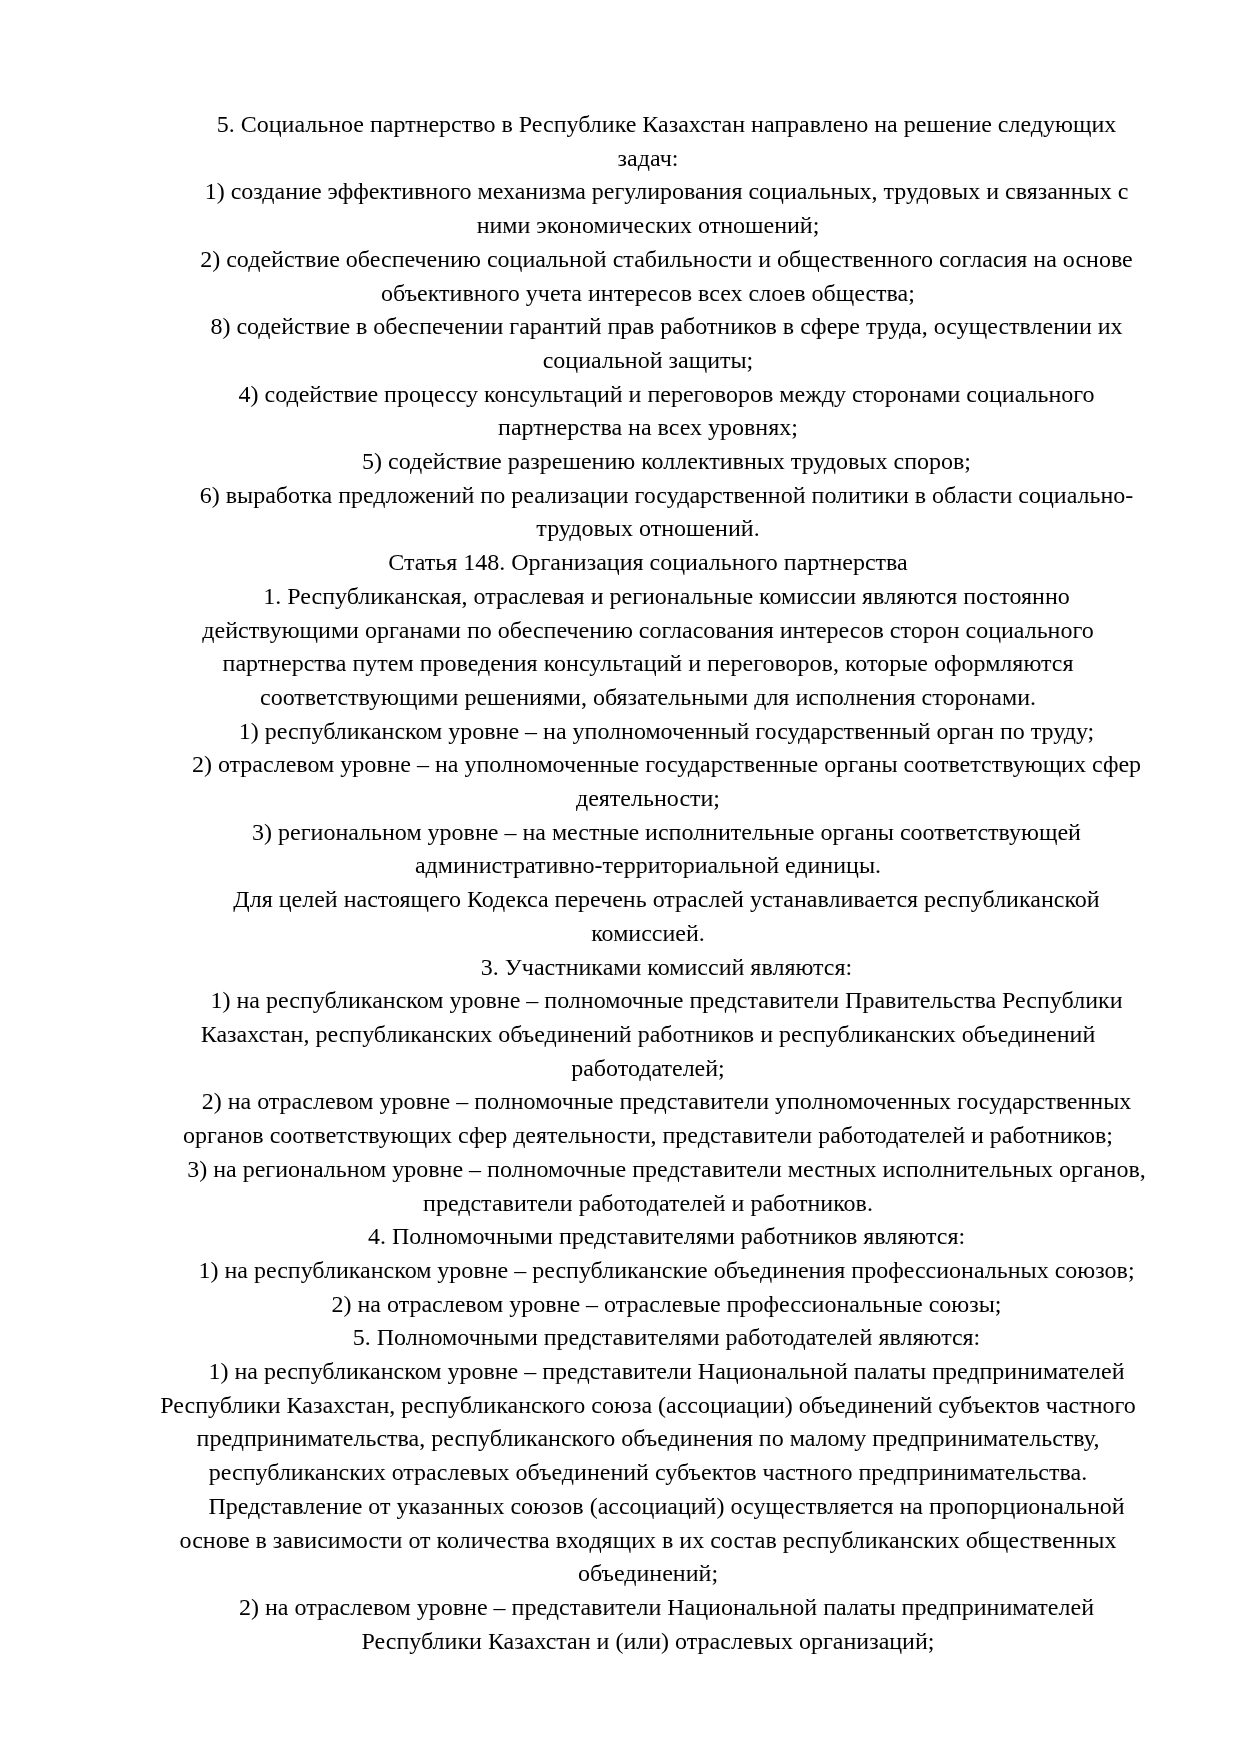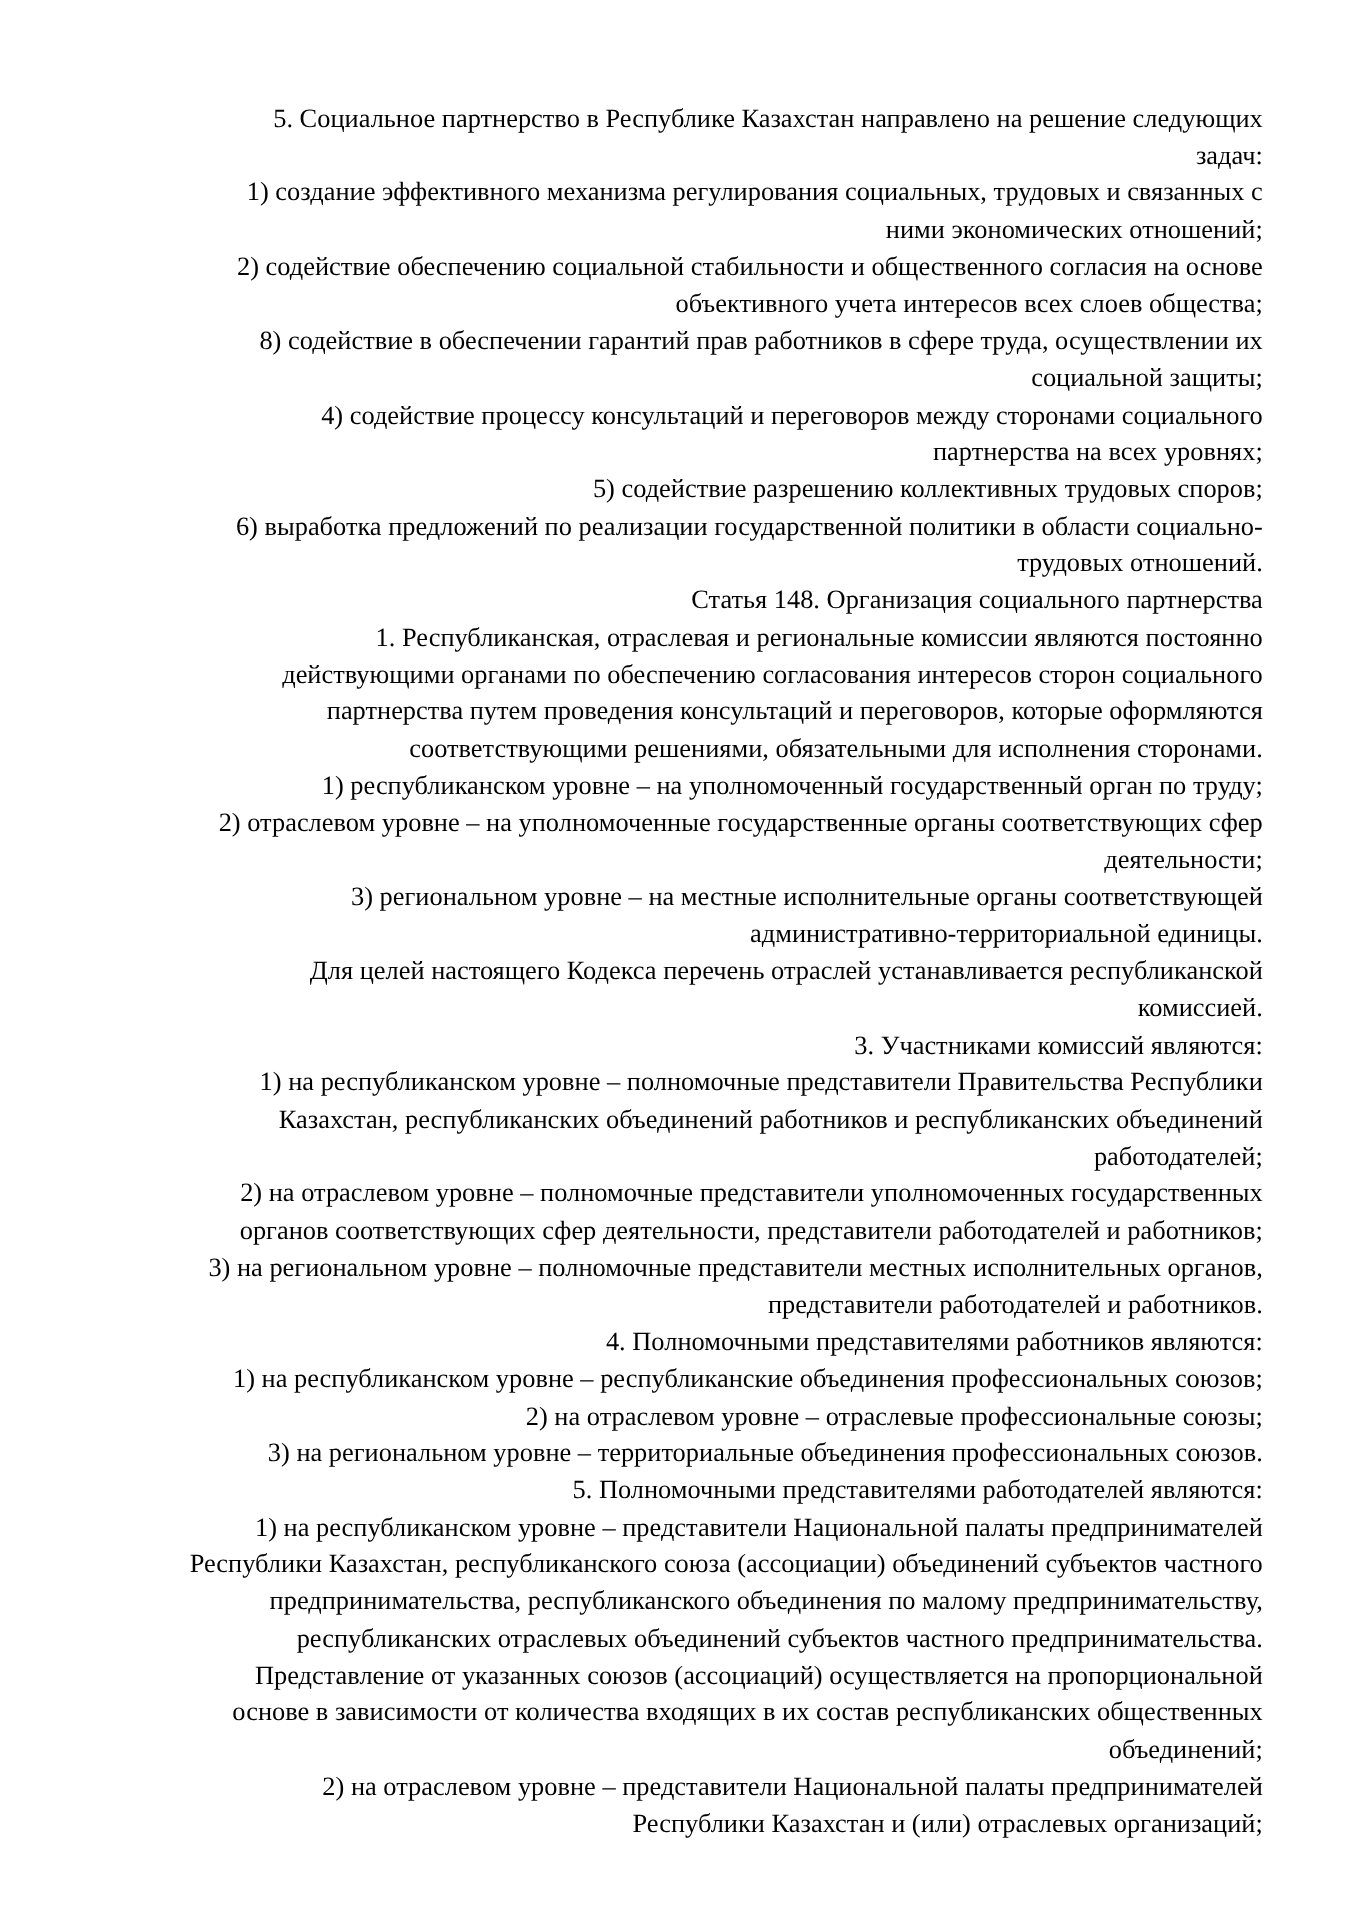--- a/index.html
+++ b/index.html
@@ -10,27 +10,27 @@
   .page {
     position: relative;
     width: 1240px;
     height: 1754px;
     background: #ffffff;
     overflow: hidden;
   }
   .text-block {
     position: absolute;
     left: 148px;
-    top: 92px;
+    top: 108px;
     width: 1000px;
     font-family: "Liberation Serif", "DejaVu Serif", serif;
     font-size: 24px;
     line-height: 33.7px;
     color: #000000;
-    text-align: right;
+    text-align: center;
   }
   .text-block p {
     margin: 0;
     padding: 0;
     text-indent: 37px;
   }
   .text-block p.flush {
     text-indent: 0;
   }
 </style>
@@ -53,19 +53,18 @@
       <p class="indent">2) отраслевом уровне – на уполномоченные государственные органы соответствующих сфер деятельности;</p>
       <p class="indent">3) региональном уровне – на местные исполнительные органы соответствующей административно-территориальной единицы.</p>
       <p class="indent">Для целей настоящего Кодекса перечень отраслей устанавливается республиканской комиссией.</p>
       <p class="indent">3. Участниками комиссий являются:</p>
       <p class="indent">1) на республиканском уровне – полномочные представители Правительства Республики Казахстан, республиканских объединений работников и республиканских объединений работодателей;</p>
       <p class="indent">2) на отраслевом уровне – полномочные представители уполномоченных государственных органов соответствующих сфер деятельности, представители работодателей и работников;</p>
       <p class="indent">3) на региональном уровне – полномочные представители местных исполнительных органов, представители работодателей и работников.</p>
       <p class="indent">4. Полномочными представителями работников являются:</p>
       <p class="indent">1) на республиканском уровне – республиканские объединения профессиональных союзов;</p>
       <p class="indent">2) на отраслевом уровне – отраслевые профессиональные союзы;</p>
-      <p class="indent">3) на региональном уровне – территориальные объединения профессиональных союзов.</p>
       <p class="indent">5. Полномочными представителями работодателей являются:</p>
       <p class="indent">1) на республиканском уровне – представители Национальной палаты предпринимателей Республики Казахстан, республиканского союза (ассоциации) объединений субъектов частного предпринимательства, республиканского объединения по малому предпринимательству, республиканских отраслевых объединений субъектов частного предпринимательства.</p>
       <p class="indent">Представление от указанных союзов (ассоциаций) осуществляется на пропорциональной основе в зависимости от количества входящих в их состав республиканских общественных объединений;</p>
       <p class="indent">2) на отраслевом уровне – представители Национальной палаты предпринимателей Республики Казахстан и (или) отраслевых организаций;</p>
     </div>
 </div>
 
 </body></html>

